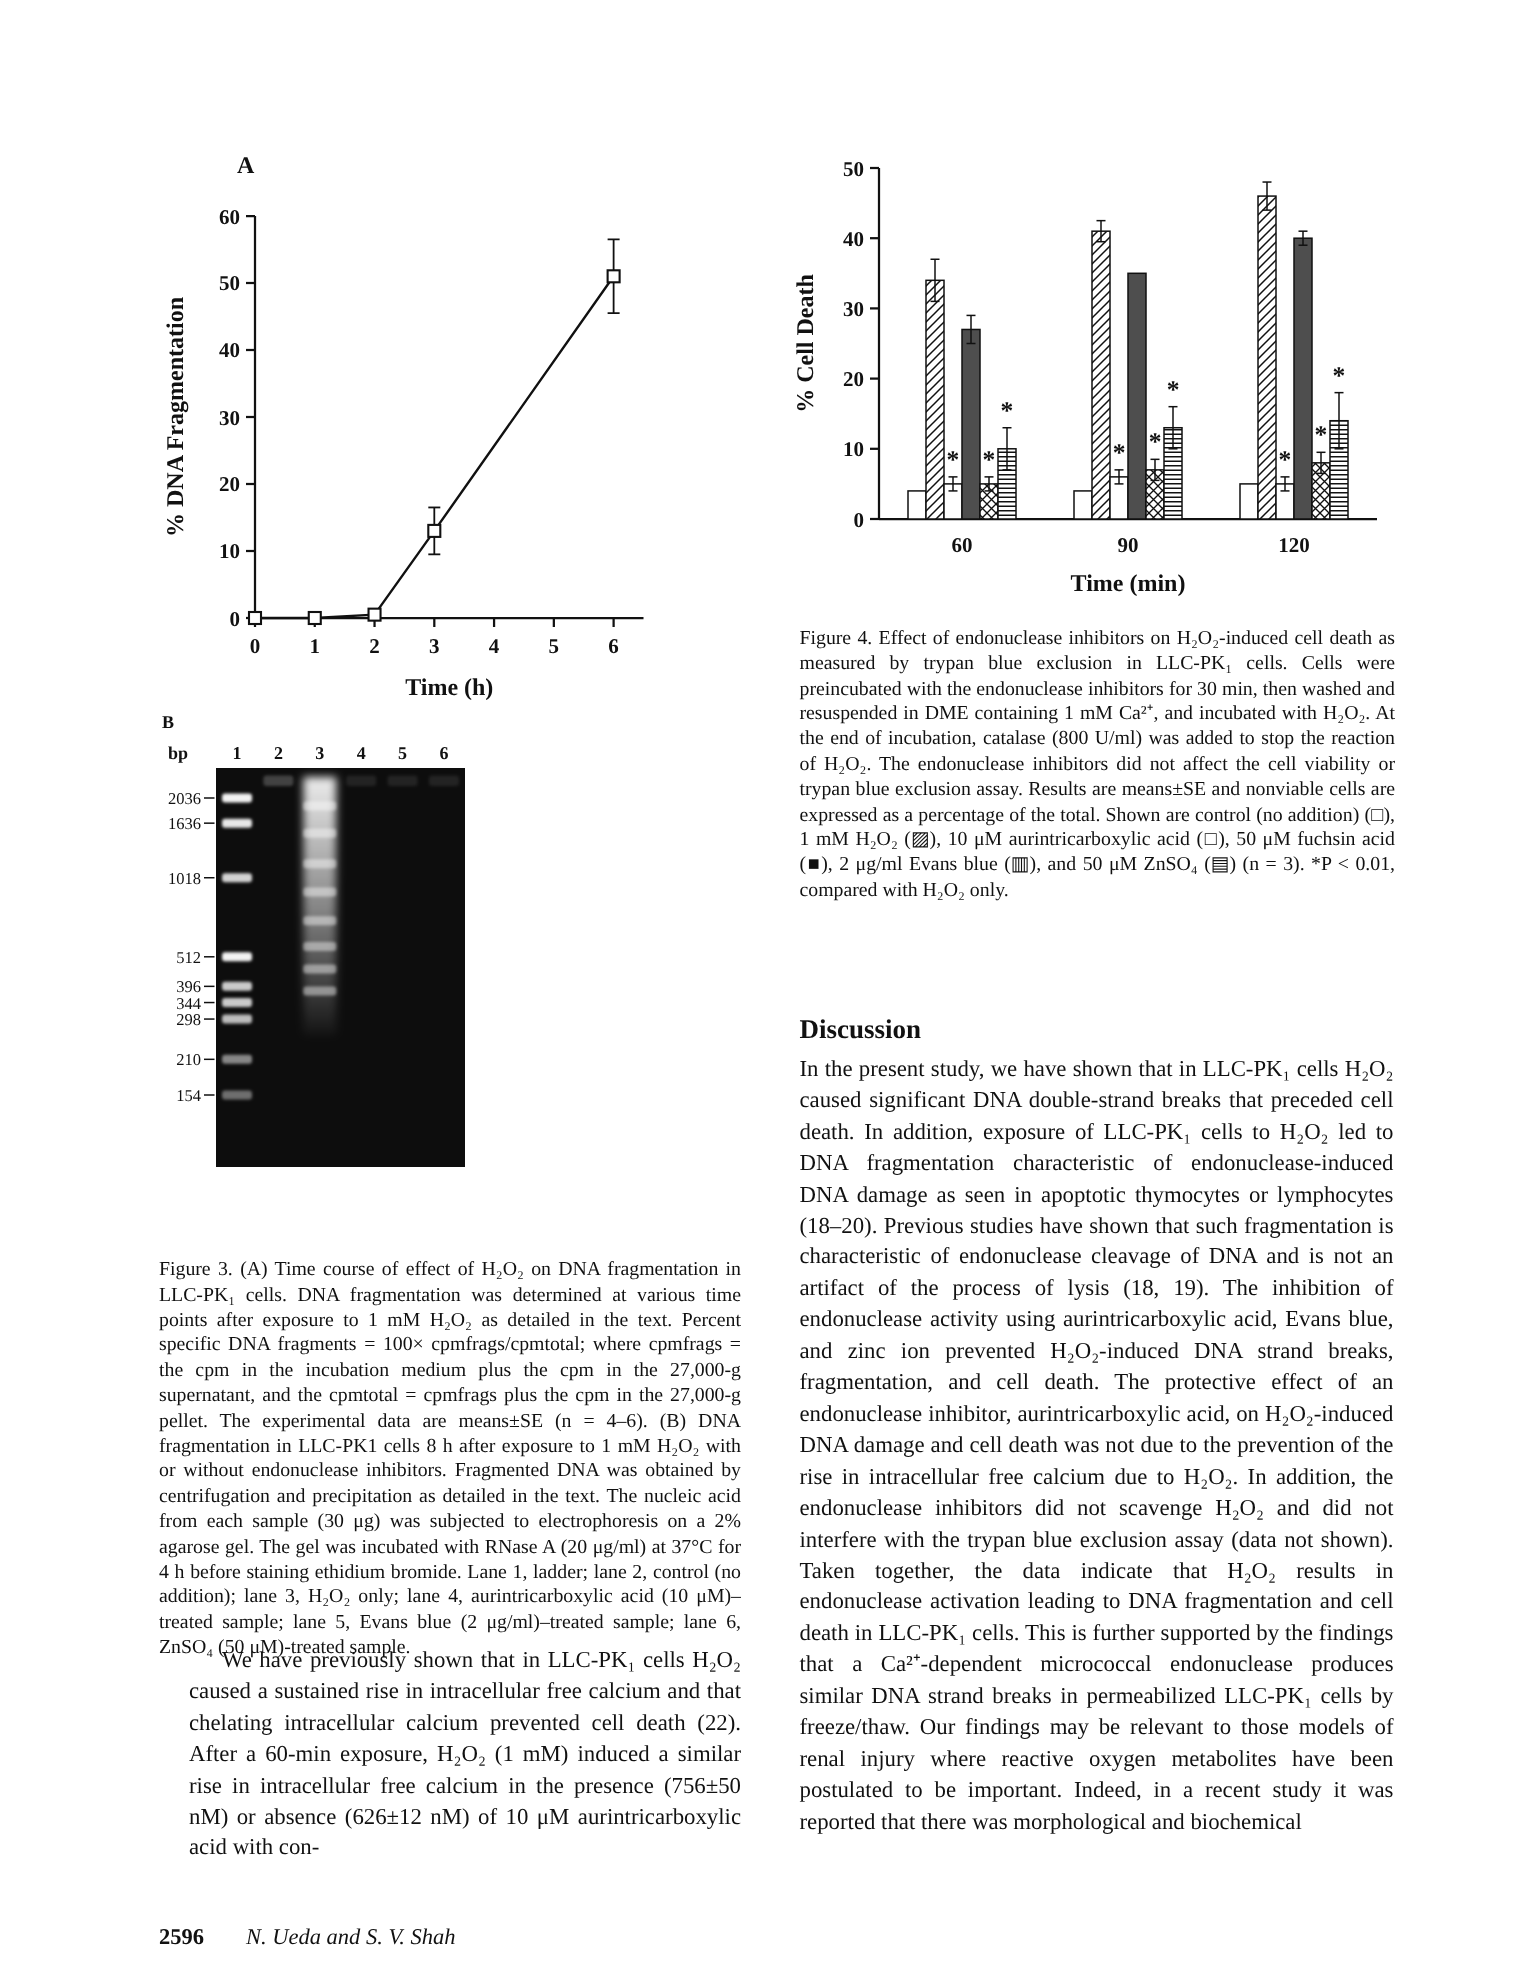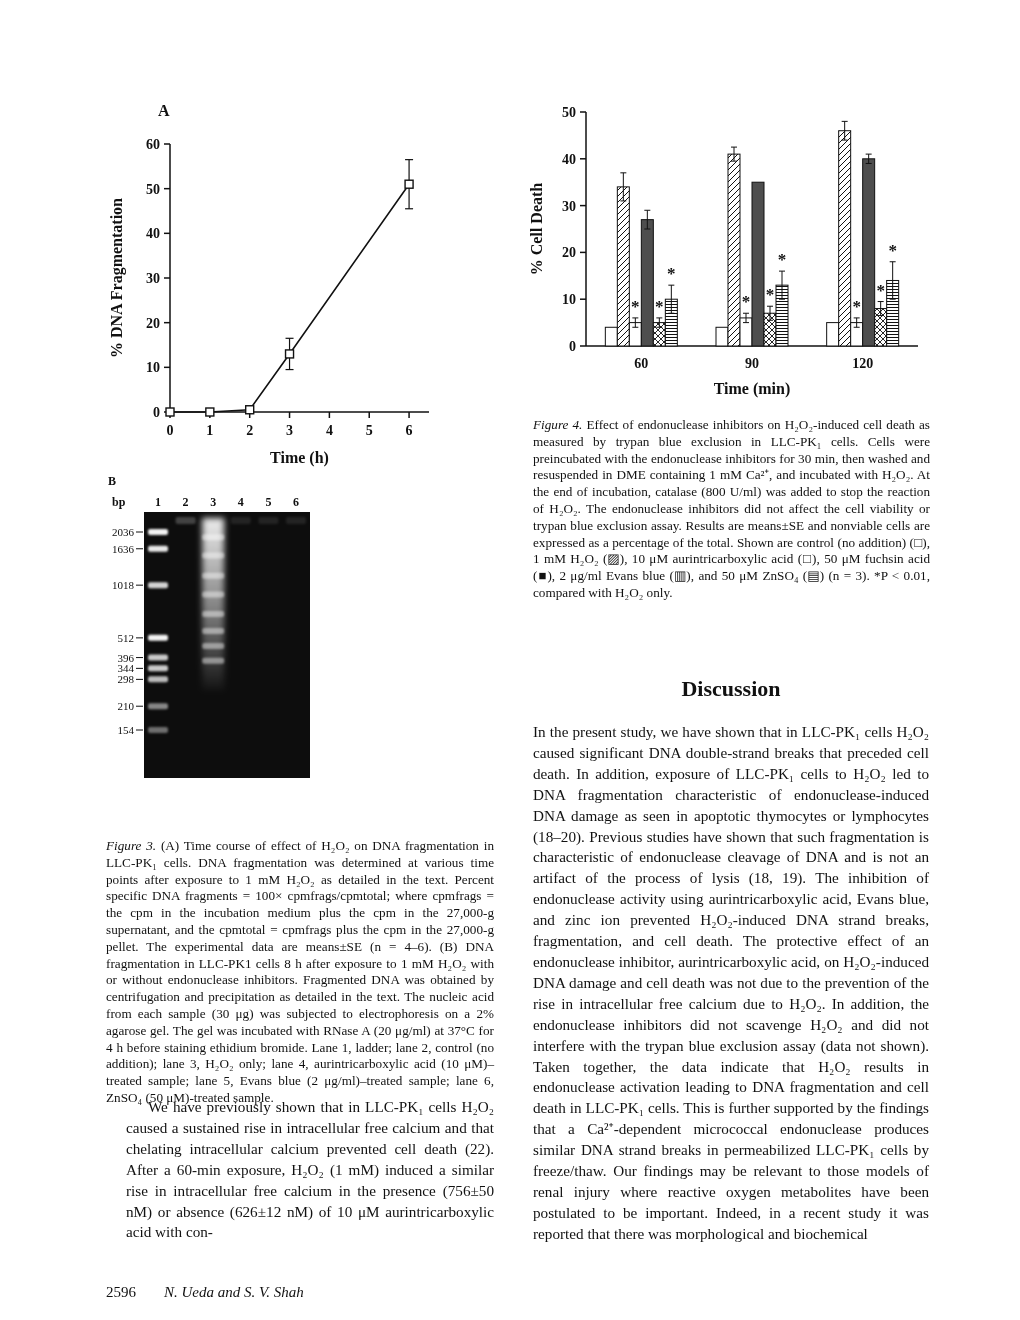--- a/index.html
+++ b/index.html
@@ -10,32 +10,32 @@
   .panel-label { font-weight:bold; font-size:16px; }
   .fig3a { position:absolute; left:106px; top:102px; }
   .fig3a .panel-label { margin-left:52px; }
   .fig3a svg { display:block; margin-top:4px; }
   .fig3b { position:absolute; left:106px; top:474px; }
   .fig3b .panel-label { font-size:12px; margin-left:2px; }
   .fig3b svg { display:block; margin-top:3px; }
   .fig4 { position:absolute; left:526px; top:96px; }
 
   .caption { font-size:13.2px; line-height:16.8px; text-align:justify; }
-  .cap-label { font-style:italic; }
+  .cap-label { }
   #fig3-caption { position:absolute; left:106px; top:838px; width:388px; }
   #fig4-caption { position:absolute; left:533px; top:417px; width:397px; }
 
   .body-text { font-size:15.2px; line-height:20.9px; text-align:justify; }
   #left-text { position:absolute; left:106px; top:1097px; width:388px; }
   .indent { text-indent:22px;margin-left:20px; }
   #right-text { position:absolute; left:533px; top:650px; width:396px; }
-  .section-heading { font-size:22px; font-weight:bold; margin:26px 0 20px 0;text-align:center; }
+  .section-heading { font-size:18px; font-weight:bold; margin:26px 0 6px 0; }
 
   .footer { position:absolute; left:106px; top:1284px; font-size:15px; }
-  .page-num { font-weight:normal; margin-right:28px;margin-top:27px; }
+  .page-num { font-weight:bold; margin-right:28px;margin-top:27px; }
   .authors { font-style:italic;margin-top:16px; }
 </style>
 </head>
 <body>
 
 <div class="page">
 
   <div class="fig3a">
     <div class="panel-label">A</div>
     <svg width="345" height="352" viewBox="0 0 345 352">

